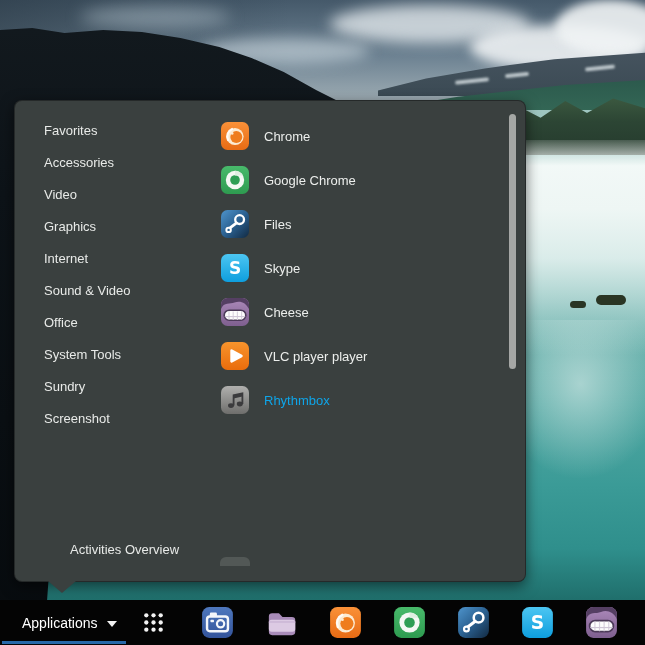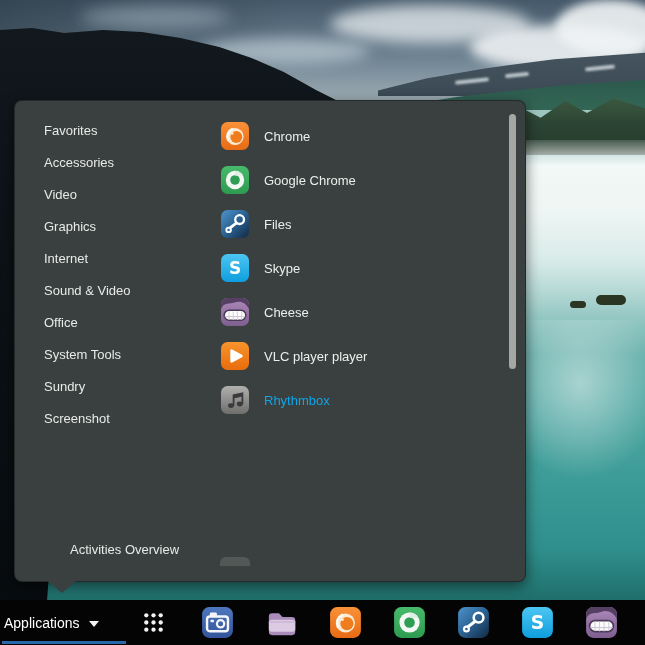--- a/index.html
+++ b/index.html
@@ -62,21 +62,21 @@
   .app-icon svg{display:block;width:30px;height:30px;}
   .app-label{margin-left:14px;color:#eceeec;font-size:13px;white-space:nowrap;}
   .app-label.dim{color:#0ea5e9;text-align:right;}
   .partial-next{position:absolute;left:205px;top:456px;width:30px;height:9px;
        border-radius:6px 6px 0 0;background:rgba(112,118,116,.45);}
   .scroll-thumb{position:absolute;left:494px;top:13px;width:7px;height:255px;
        border-radius:4px;background:#a5a7a5;}
 
   
   .taskbar{position:absolute;left:0;top:600px;width:645px;height:45px;background:#040404;}
-  .apps-button{position:absolute;left:0;top:0;height:45px;padding:0 4px;
+  .apps-button{position:absolute;left:0;top:0;height:45px;padding:0 22px;
        display:flex;align-items:center;gap:9px;color:#fff;font-size:14px;cursor:default;}
   .chevron{width:0;height:0;border-left:5px solid transparent;border-right:5px solid transparent;
        border-top:6px solid #f2f2f2;margin-top:2px;}
   .active-underline{position:absolute;left:2px;bottom:1px;width:124px;height:3px;background:#2868a8;}
   .dash{position:absolute;left:136px;top:0;height:45px;display:flex;align-items:center;gap:30px;}
   .task-icon{width:34px;height:34px;display:flex;align-items:center;justify-content:center;}
   .task-icon svg{display:block;width:33px;height:33px;}
   .task-icon.grid svg{width:27px;height:27px;}
 </style>
 </head>

